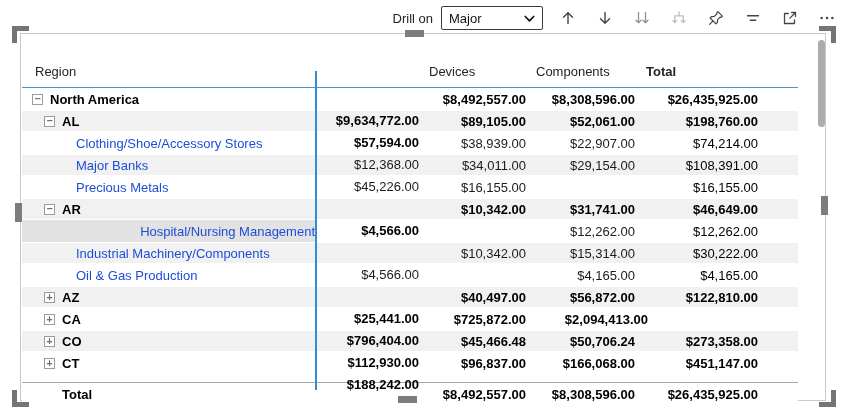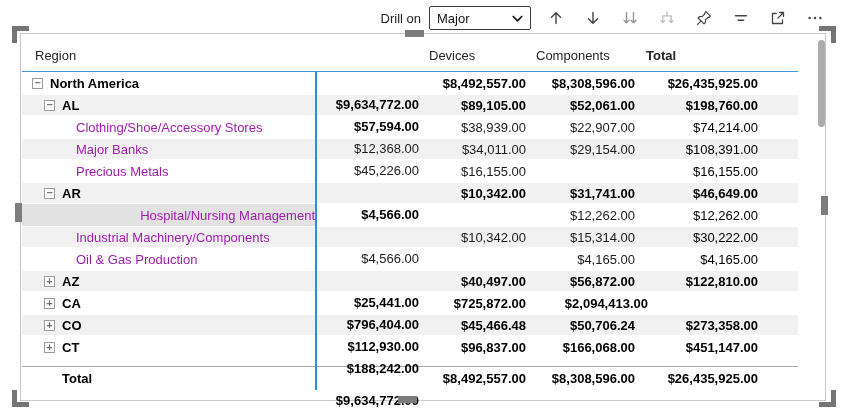--- a/index.html
+++ b/index.html
@@ -2,21 +2,21 @@
 <html><head>
 <meta charset="utf-8">
 <style>
   html,body{margin:0;padding:0;}
   body{
     width:843px;height:409px;position:relative;background:#ffffff;overflow:hidden;
     font-family:"Liberation Sans","DejaVu Sans",sans-serif;color:#252423;
   }
   
   .vis-toolbar{
-    position:absolute;top:5px;left:0;width:827px;height:26px;
+    position:absolute;top:5px;left:12px;width:827px;height:26px;
     display:flex;justify-content:flex-end;align-items:center;
   }
   .drill-label{font-size:13px;color:#252423;margin-right:8px;}
   .drill-select{
     width:86px;height:22px;border:1px solid #3b3b3b;border-radius:2px;background:#fff;
     display:flex;align-items:center;justify-content:space-between;
     padding:0 7px;font-size:13px;color:#141414;cursor:pointer;box-sizing:content-box;
   }
   .tb-btn{
     width:24px;height:24px;margin-left:13px;display:flex;align-items:center;justify-content:center;
@@ -37,32 +37,32 @@
   .corner.tr{left:819px;top:26px;border-top:5px solid #757575;border-right:5px solid #757575;}
   .corner.bl{left:12px;top:390px;border-bottom:5px solid #757575;border-left:5px solid #757575;}
   .corner.br{left:819px;top:390px;border-bottom:5px solid #757575;border-right:5px solid #757575;}
   .edge-h{width:19px;height:7px;}
   .edge-v{width:7px;height:19px;}
   .edge-top{left:405px;top:30px;}
   .edge-bottom{left:398px;top:396px;}
   .edge-left{left:15px;top:203px;}
   .edge-right{left:821px;top:196px;}
   
-  .matrix{position:absolute;left:1px;top:6px;width:776px;font-size:13px;}
+  .matrix{position:absolute;left:1px;top:22px;width:776px;font-size:13px;}
   .hdr-row{display:flex;height:31px;align-items:center;border-bottom:1px solid #4697d6;}
   .hdr-cell{color:#252423;}
   .hdr-region{width:293px;padding-left:13px;box-sizing:border-box;}
   .hdr-val{padding-left:8px;box-sizing:border-box;text-align:left;}
   .w-acc{width:106px;margin-top:43px;}.w-dev{width:107px;}.w-war{width:110px;}.w-tot{width:160px;}
   .hdr-total{font-weight:700;}
   .rows{position:relative;}
   .mrow{display:flex;height:22px;align-items:center;background:#fff;}
   .mrow.banded{background:#f1f1f1;box-shadow:inset 0 1px 0 #fff, inset 0 -1px 0 #fff;}
   .mrow.grand{margin-top:8px;border-top:1px solid #a8a8a8;height:23px;}
-  .cell-label{width:293px;height:100%;display:flex;align-items:center;box-sizing:border-box;color:#a21caf;}
+  .cell-label{width:293px;height:100%;display:flex;align-items:center;box-sizing:border-box;color:#1d4ed8;}
   .cell-label.hl{background:#e2e2e2;justify-content:flex-end;}
   .lvl1 .cell-label{padding-left:10px;}
   .lvl2 .cell-label{padding-left:22px;}
   .lvl3 .cell-label{padding-left:54px;}
   .lvlg .cell-label{padding-left:40px;}
   .toggle{
     width:9px;height:9px;border:1px solid #9b9b9b;margin-right:7px;flex:0 0 auto;
     font-size:10px;line-height:7px;text-align:center;color:#6e6e6e;background:#fff;
     font-family:"DejaVu Sans Mono",monospace;cursor:pointer;
   }

